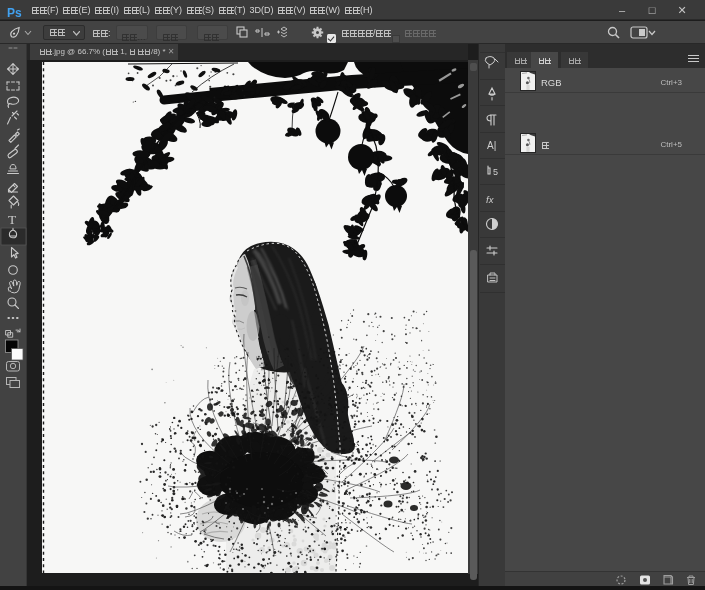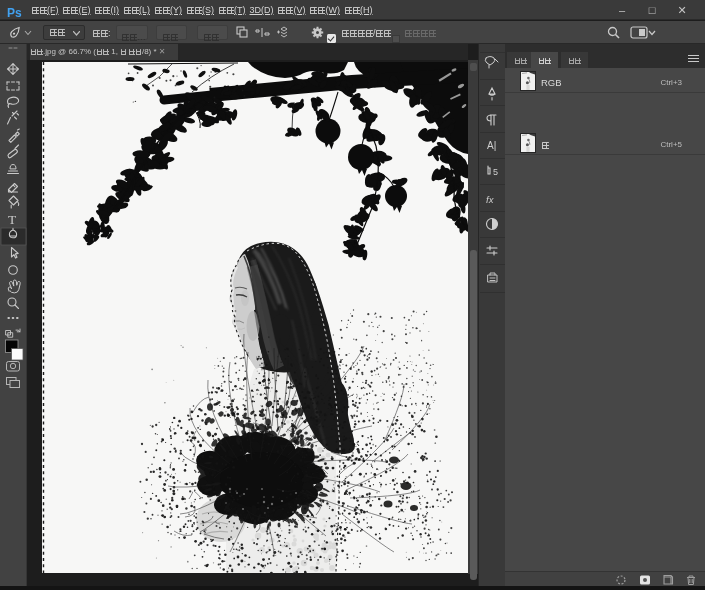--- a/index.html
+++ b/index.html
@@ -5,29 +5,29 @@
 #app { position:absolute; inset:0; }
 .abs { position:absolute; }
 b.c { display:inline-block; width:7px; height:7.5px; margin:0 0.5px; vertical-align:-1px; border-radius:0.5px;
   background: repeating-linear-gradient(0deg, currentColor 0 1px, transparent 1px 3.2px),
               repeating-linear-gradient(90deg, currentColor 0 1px, transparent 1px 4px);
   opacity:0.88; }
 b.c2 { width:5.5px; height:6.5px; }
 #menubar { left:0; top:0; width:705px; height:20px; background:#3a3a3a; border-bottom:1px solid #2a2a2a; color:#d6d6d6; font-size:10px; line-height:20px; }
 #pslogo { position:absolute; left:7px; top:3px; font-weight:bold; font-size:12px; color:#41a1f0; letter-spacing:0; }
 .mi { margin-right:4px; font-size:9px; }
-#menus { position:absolute; left:31px; top:0; white-space:nowrap;text-decoration:underline; }
+#menus { position:absolute; left:31px; top:0; white-space:nowrap; }
 #winbtns { position:absolute; right:8px; top:0; color:#c4c4c4; font-size:11px; }
 #winbtns span { display:inline-block; width:30px; text-align:center; }
 #optbar { left:0; top:21px; width:705px; height:23px; background:#434343; border-bottom:1px solid #282828; color:#cfcfcf; }
 #optbar .box { position:absolute; top:4px; height:15px; background:#3d3d3d; border:1px solid #2c2c2c; border-radius:2px; font-size:9px; line-height:13px; color:#d0d0d0; }
 #optbar .btn { position:absolute; top:4px; height:15px; background:#4b4b4b; border:1px solid #3d3d3d; border-radius:2px; color:#2e2e2e; }
 #tools { left:0; top:44px; width:27px; height:542px; background:#424242; border-right:1px solid #353535; }
 #tabrow { left:27px; top:44px; width:441px; height:16px; background:#262626; }
-#doctab { position:absolute; left:3px; top:0px; width:148px; height:16px; background:#3c3c3c; color:#c6c6c6; font-size:8px; line-height:16px; padding-left:0; white-space:nowrap; overflow:hidden; }
+#doctab { position:absolute; left:3px; top:0px; width:148px; height:16px; background:#3c3c3c; color:#c6c6c6; font-size:8px; line-height:16px; padding-left:9px; white-space:nowrap; overflow:hidden; }
 #canvas { left:27px; top:60px; width:441px; height:514px; background:#1d1d1d; }
 #photo { position:absolute; left:15px; top:2px; width:426px; height:511px; }
 #statusbar { left:27px; top:574px; width:441px; height:12px; background:#414141; color:#c9c9c9; font-size:8px; line-height:12px; }
 #vscroll { left:468px; top:60px; width:10px; height:514px; background:#3a3a3a; }
 #vthumb { position:absolute; left:1.5px; top:190px; width:7px; height:330px; background:#5a5a5a; border-radius:3px; }
 #rstrip { left:478px; top:44px; width:27px; height:542px; background:#393939; border-left:1px solid #262626; }
 #panel { left:505px; top:44px; width:200px; height:542px; background:#474747; }
 #ptabs { position:absolute; left:0; top:0; width:200px; height:24px; background:#2d2d2d; }
 .ptab { position:absolute; top:8px; height:16px; font-size:9px; line-height:16px; padding:0 7px; color:#b2b2b2; background:#383838; }
 .ptab.act { background:#474747; color:#e0e0e0; }

